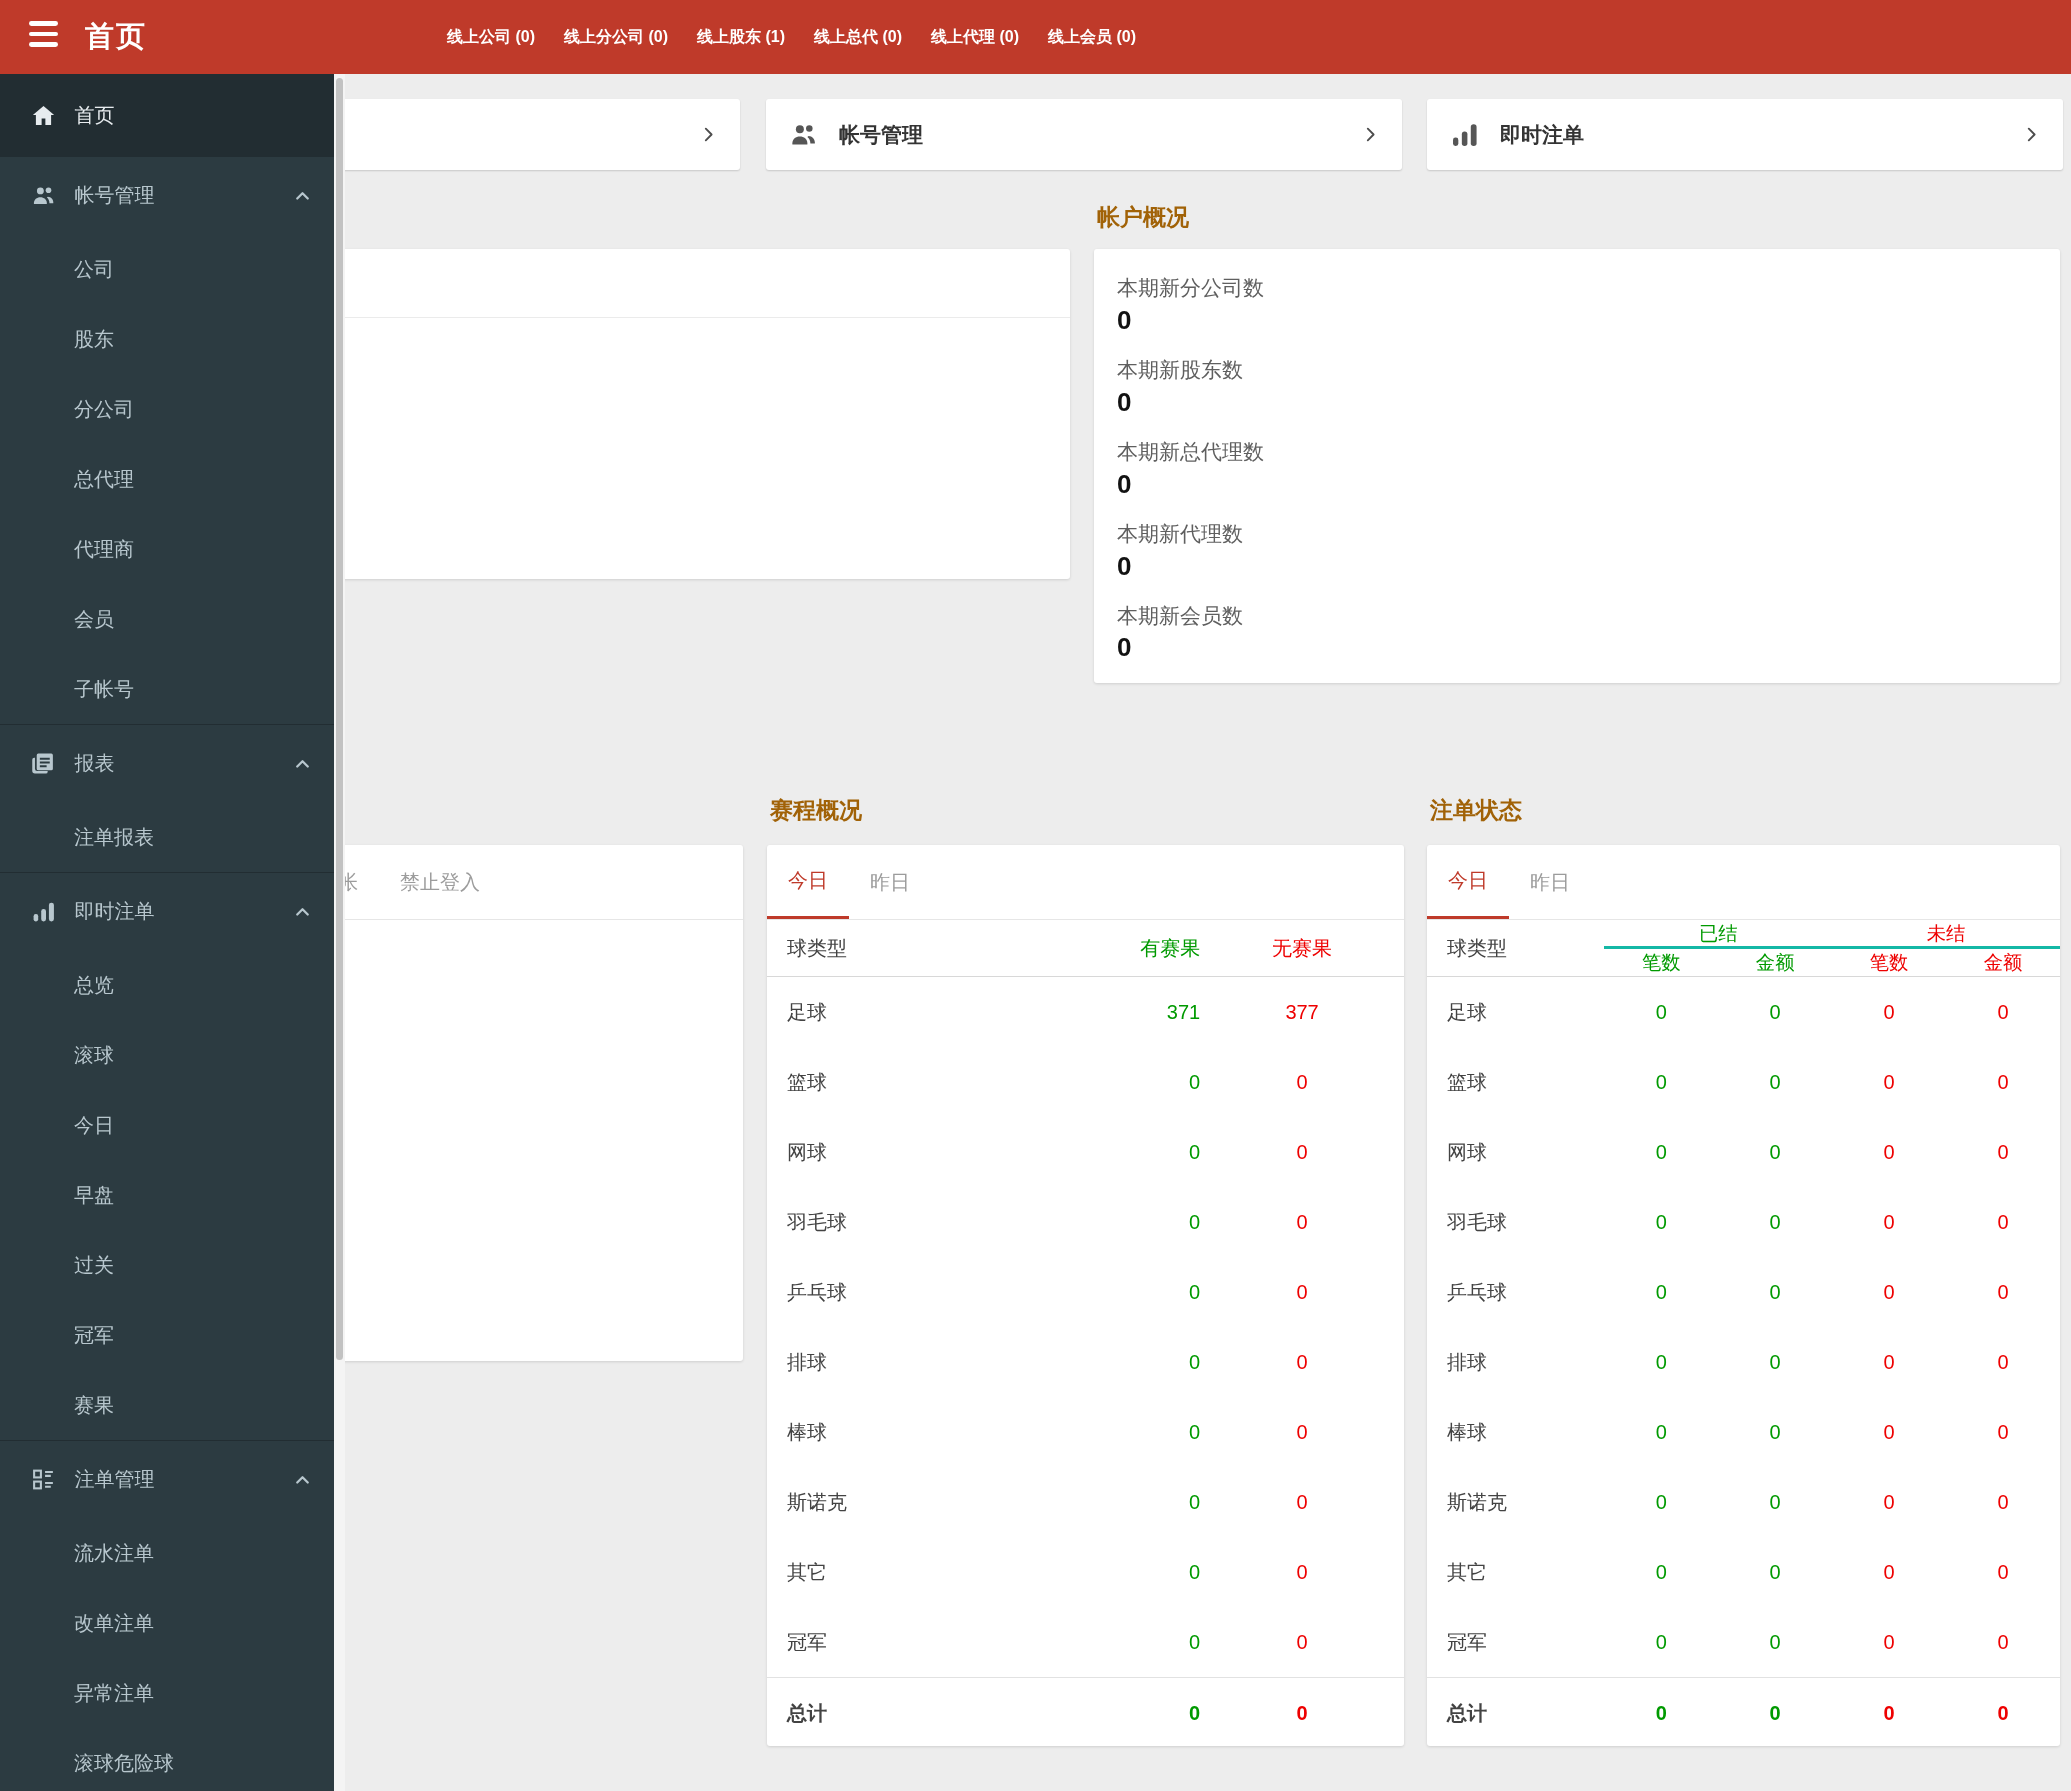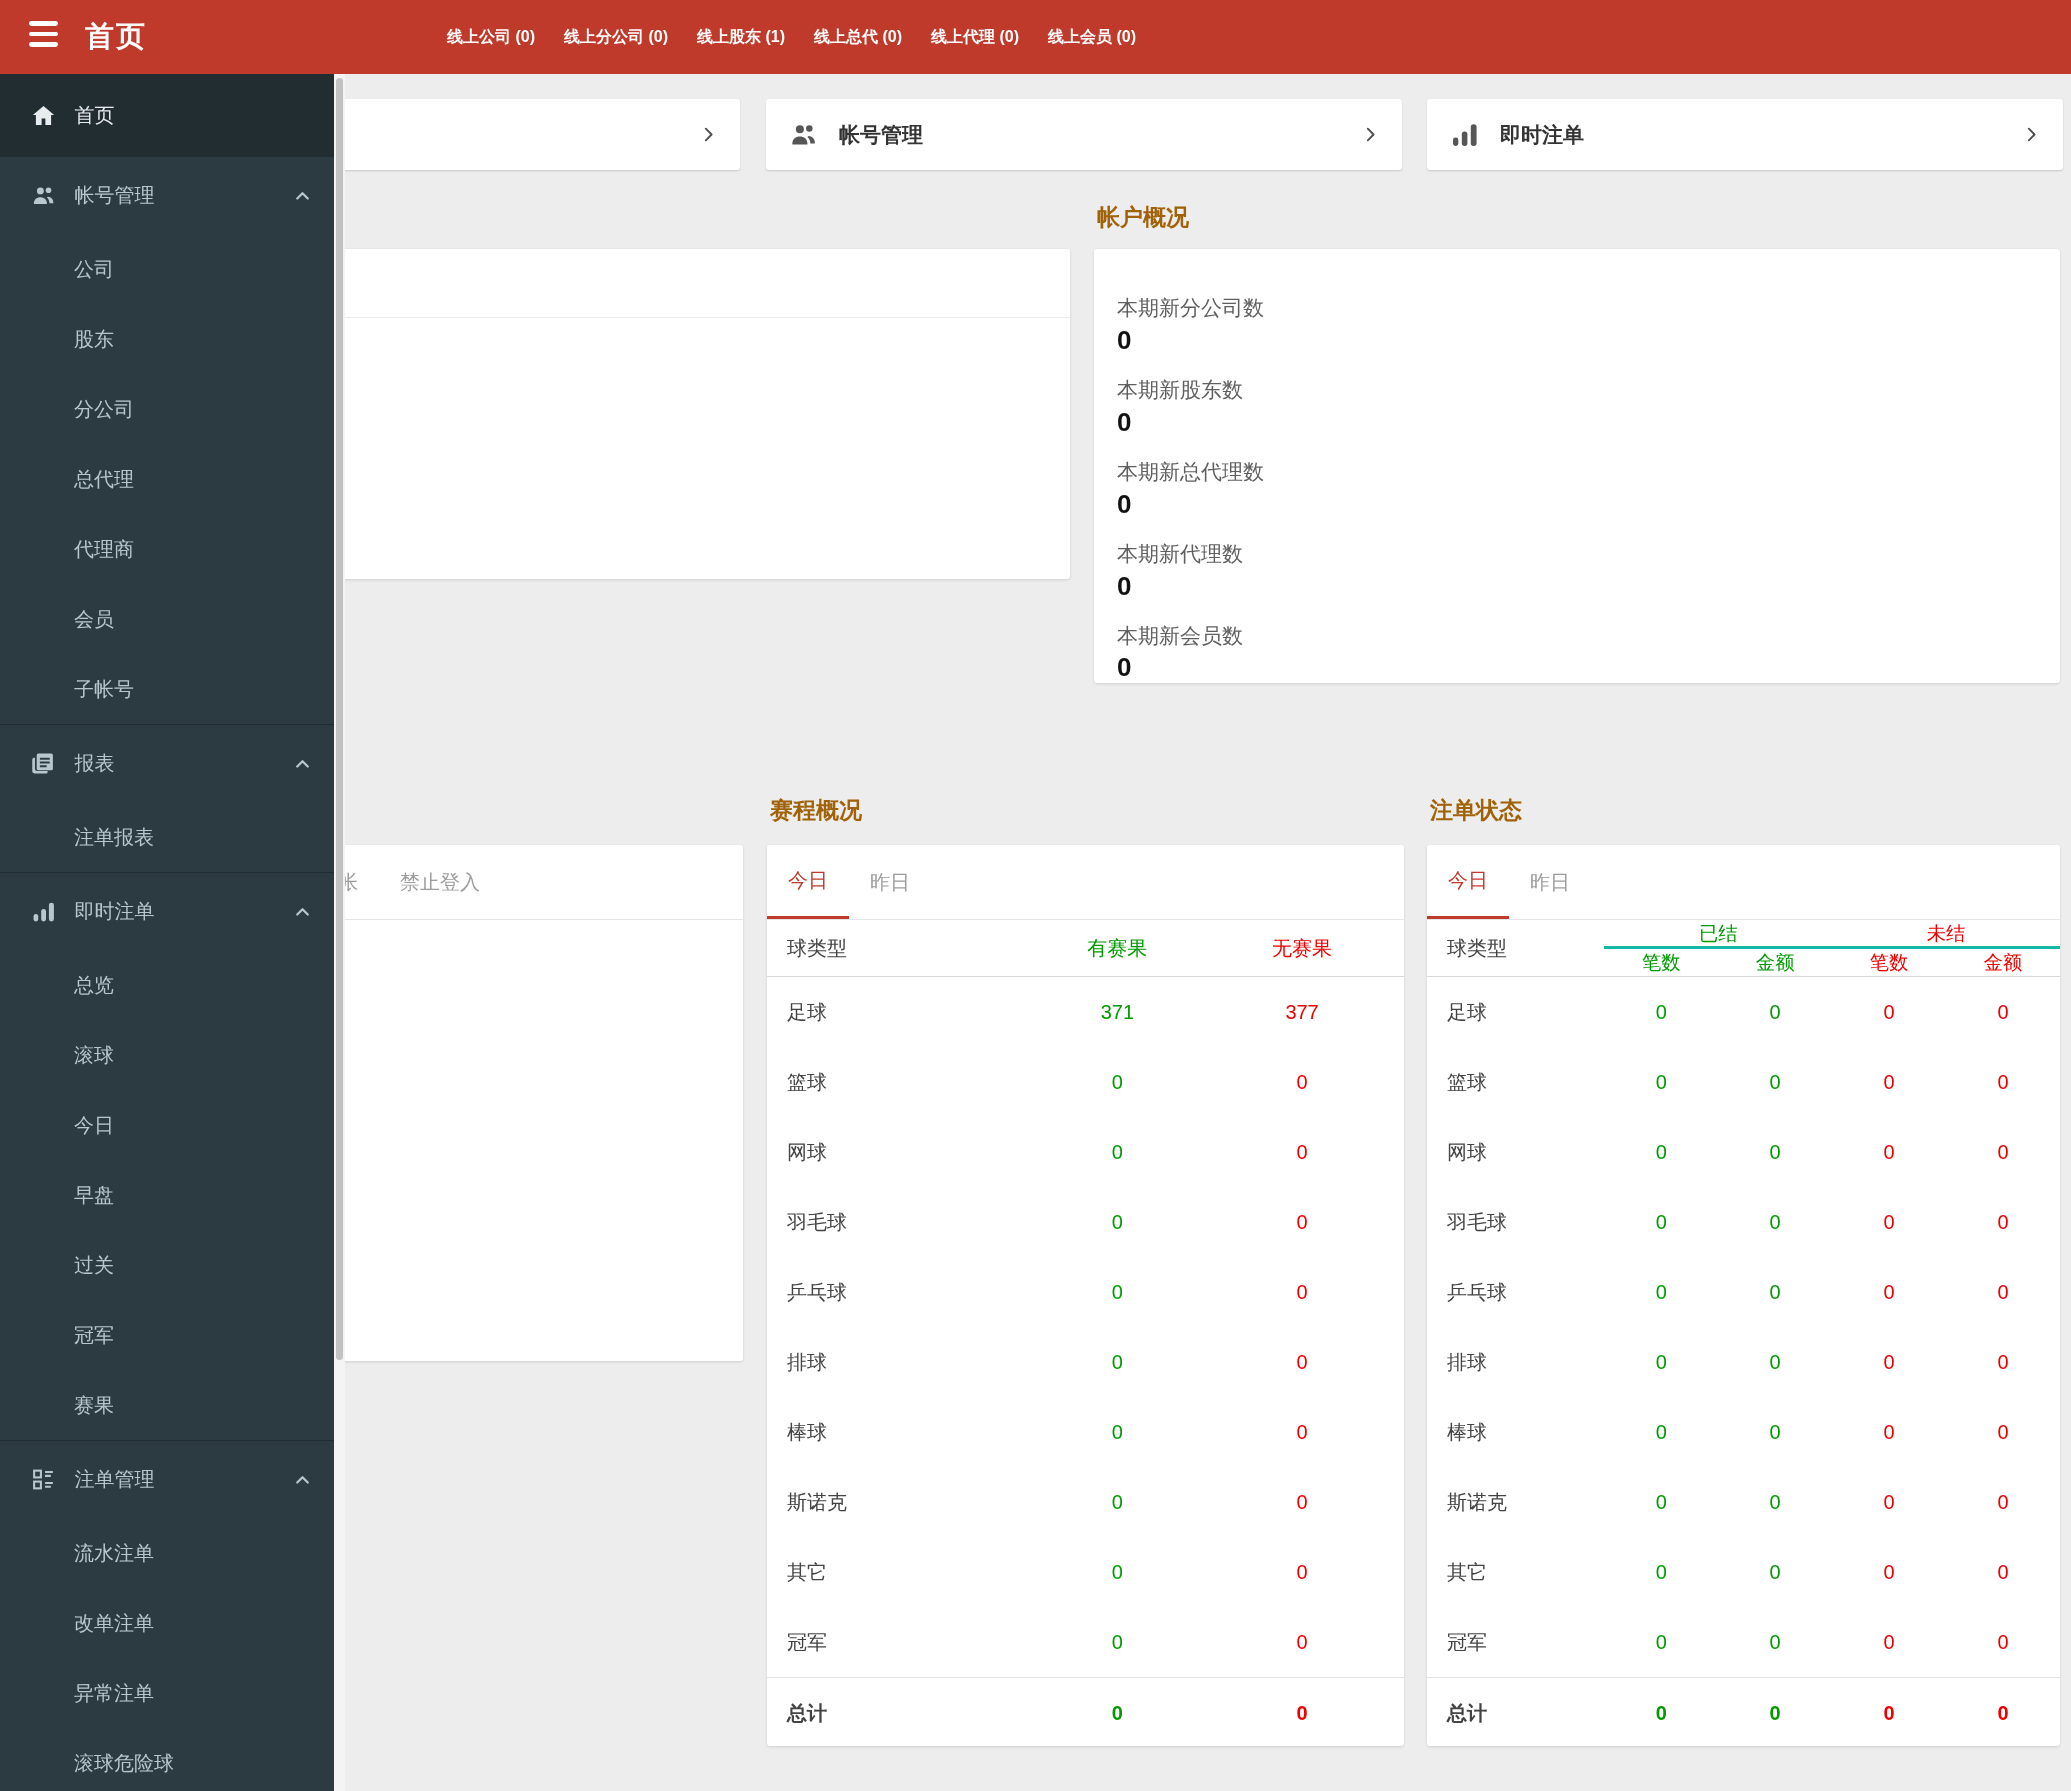--- a/index.html
+++ b/index.html
@@ -42,36 +42,36 @@
   .card .c-chev{margin-left:auto;width:17.4px;height:27px;color:#4d4d4d;}
   .card .c-chev svg{width:17.4px;height:27px;}
 
   .panel{position:absolute;background:#fff;border-radius:2.9px;box-shadow:0 1px 2.9px rgba(0,0,0,.13);box-sizing:border-box;}
   .sec-title{position:absolute;font-size:23px;font-weight:bold;color:#a16207;height:37px;line-height:37px;}
 
   .empty-head{height:68px;border-bottom:1px solid #ebebeb;}
 
   
   .acct-body{padding:25px 23px 0 23px;}
-  .acct-item{margin-bottom:20px;margin-top:20px;}
+  .acct-item{margin-bottom:20px;}
   .acct-label{font-size:21px;color:#5f5f5f;line-height:27px;}
   .acct-value{font-size:26px;font-weight:bold;color:#121212;line-height:31px;margin-top:3.9px;}
 
   
   .tab-row{height:75px;border-bottom:1px solid #e6e6e6;display:flex;box-sizing:border-box;}
   .tab{padding:0 21px;display:flex;align-items:center;font-size:20px;color:#9c9c9c;cursor:pointer;box-sizing:border-box;}
   .tab.active{color:#bf3a2a;border-bottom:3.9px solid #bf3a2a;}
   .tabs-offset{margin-left:193px;}
 
   
   .s-head{height:57px;display:flex;align-items:center;border-bottom:1px solid #d8d8d8;box-sizing:border-box;}
   .s-row{height:70px;display:flex;align-items:center;}
   .s-total{height:70px;display:flex;align-items:center;border-top:1px solid #e2e2e2;font-weight:bold;}
   .s-name{flex:0 0 42%;padding-left:20px;box-sizing:border-box;font-size:20px;color:#434343;}
-  .s-v1{flex:0 0 26%;text-align:center;font-size:20px;}
+  .s-v1{flex:0 0 26%;text-align:right;font-size:20px;}
   .s-v2{flex:1;text-align:center;font-size:20px;}
 
   
   .b-head{display:grid;grid-template-columns:28% 18% 18% 18% 18%;grid-template-rows:29px 27px;
           border-bottom:1px solid #d8d8d8;box-sizing:border-box;}
   .b-name-h{grid-row:1/3;display:flex;align-items:center;padding-left:20px;font-size:20px;color:#434343;}
   .b-group{display:flex;align-items:center;justify-content:center;font-size:19.3px;border-bottom:3px solid #14b8a6;}
   .b-group.g-settled{grid-column:2/4;}
   .b-group.g-unsettled{grid-column:4/6;}
   .b-sub{display:flex;align-items:center;justify-content:center;font-size:19.3px;}

